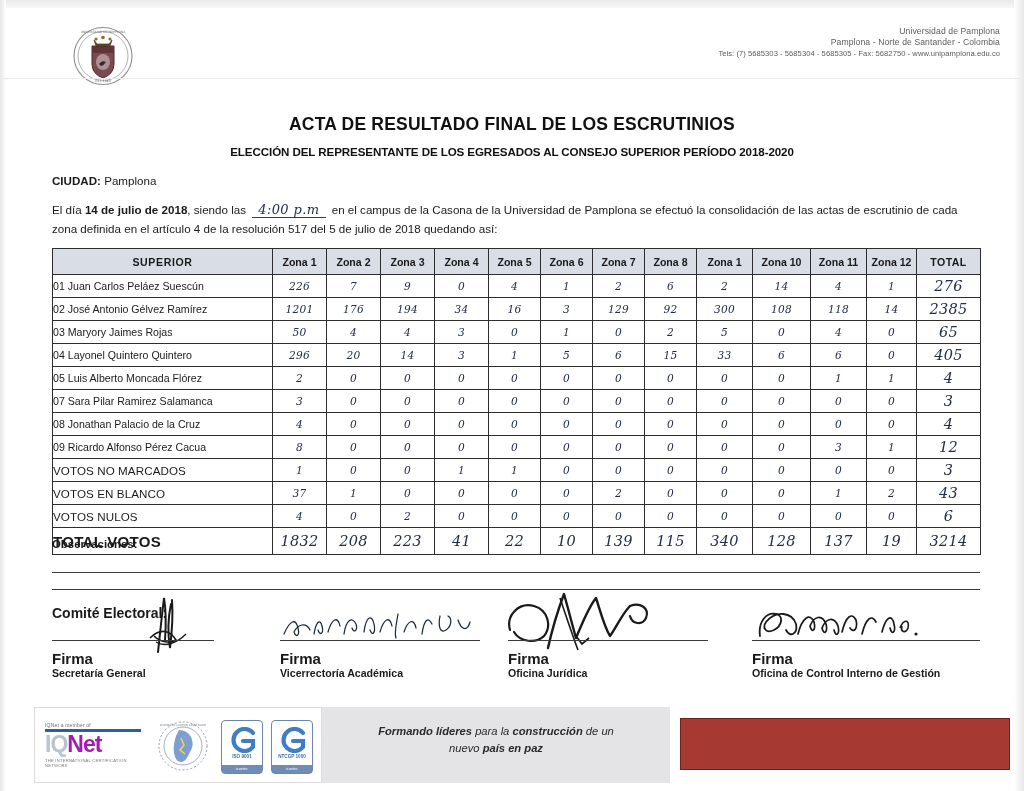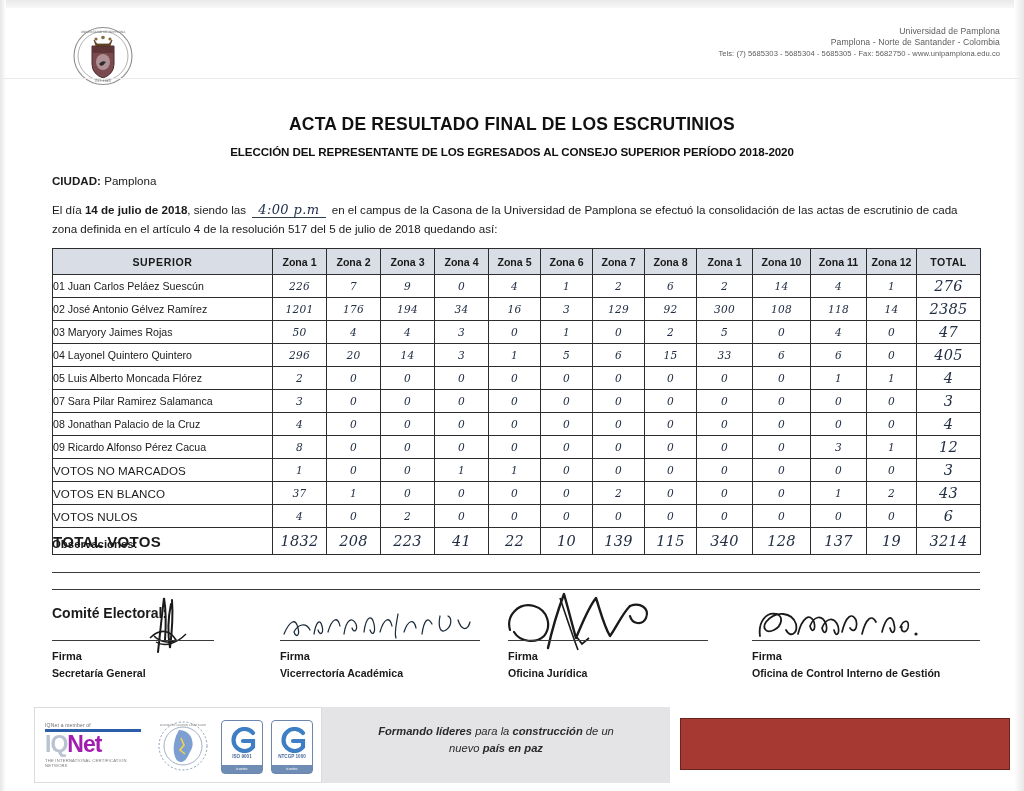--- a/index.html
+++ b/index.html
@@ -120,21 +120,21 @@
   tr.grand-row td.num-cell { font-size:14.5px; }
 
   
   .obs-label { position:absolute; top:538px; left:52px; font-size:11.4px; font-weight:bold; }
   .obs-line-1 { position:absolute; top:572px; left:52px; width:928px; height:1.3px; background:#3a3a3a; }
   .obs-line-2 { position:absolute; top:589px; left:52px; width:928px; height:1.3px; background:#3a3a3a; }
 
   
   .comite { position:absolute; top:605px; left:52px; font-size:14px; font-weight:bold; }
   .sig-rule { position:absolute; height:1.2px; background:#3a3a3a; }
-  .sig-firma { position:absolute; font-size:11px; font-weight:bold; }
+  .sig-firma { position:absolute; font-size:15px; font-weight:bold; }
   .sig-role  { position:absolute; font-size:10.6px; font-weight:bold; }
   .sig-svg { position:absolute; }
 
   
   .footer-logos {
     position:absolute; left:34px; top:707px; width:288px; height:76px;
     background:#fff; border:1px solid #dcdcdc;
   }
   .iqnet { position:absolute; left:10px; top:14px; width:104px; height:48px; }
   .iqnet-top { font-size:5px; color:#6b6b6b; letter-spacing:.2px; }
@@ -289,21 +289,21 @@
           <td class="num-cell">4</td>
           <td class="num-cell">3</td>
           <td class="num-cell">0</td>
           <td class="num-cell">1</td>
           <td class="num-cell">0</td>
           <td class="num-cell">2</td>
           <td class="num-cell">5</td>
           <td class="num-cell">0</td>
           <td class="num-cell">4</td>
           <td class="num-cell">0</td>
-          <td class="num-cell total-col">47</td>
+          <td class="num-cell total-col">65</td>
         </tr>
         <tr>
           <td class="name"><span class="num">04</span> <span>Layonel Quintero Quintero</span></td>
           <td class="num-cell">296</td>
           <td class="num-cell">20</td>
           <td class="num-cell">14</td>
           <td class="num-cell">3</td>
           <td class="num-cell">1</td>
           <td class="num-cell">5</td>
           <td class="num-cell">6</td>

